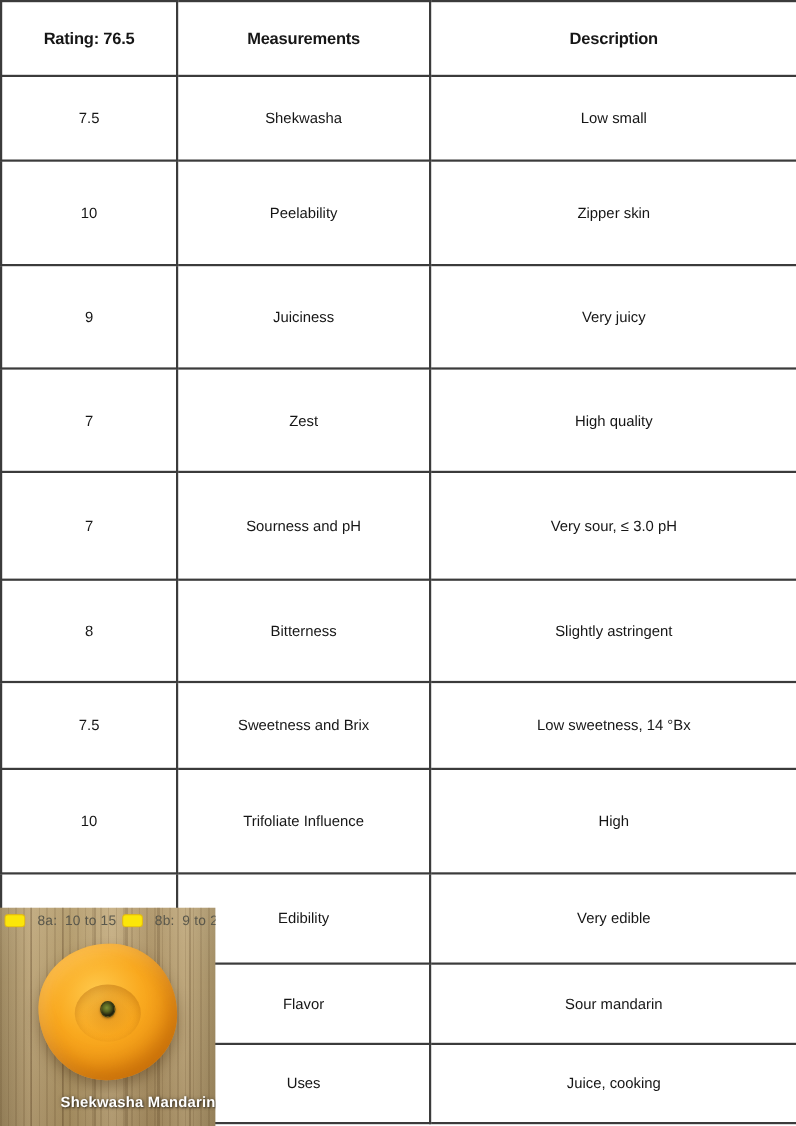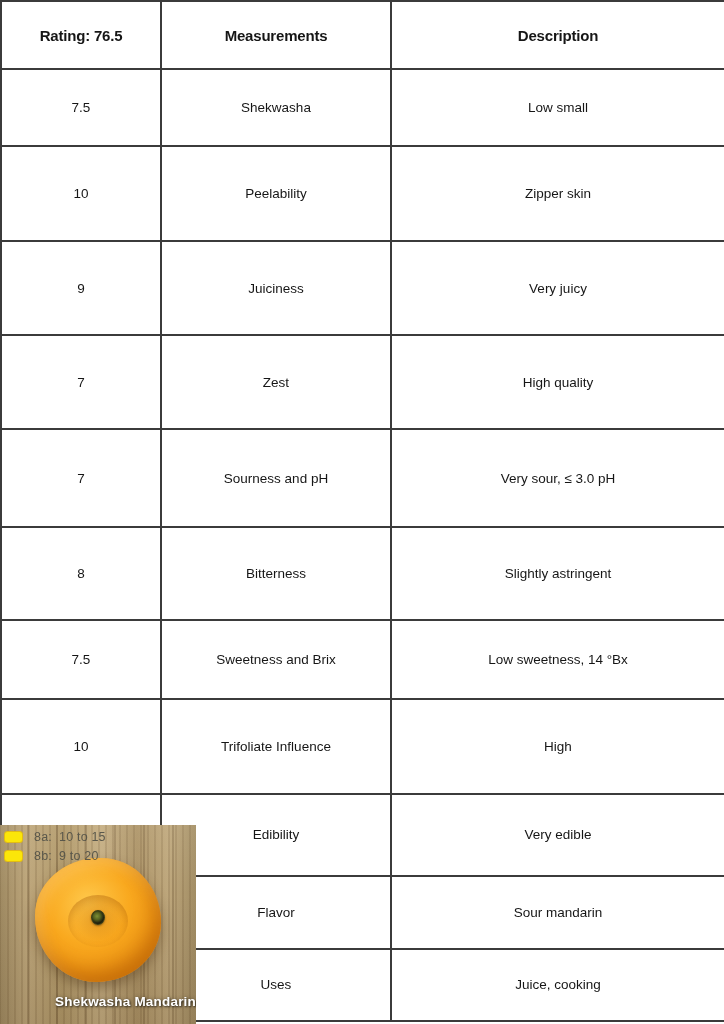--- a/index.html
+++ b/index.html
@@ -85,21 +85,21 @@
   .stem {
     position:absolute; left:56px; top:52px;
     width:14px; height:15px;
     border-radius:50%;
     background:radial-gradient(circle at 42% 40%, #7d8f35 0%, #55611f 34%, #23230f 64%, #121207 100%);
     border:1px solid #3a3d17;
     box-shadow:0 1px 2px rgba(60,35,5,0.5);
   }
   .legend {
     position:absolute; left:4px; top:5px;
-    display:flex; flex-direction:column; gap:5px;
+    display:flex; flex-direction:row; gap:5px;
   }
   .legend-row { display:flex; align-items:center; gap:11px; }
   .swatch {
     width:19px; height:12px; flex:0 0 auto;
     background:#fbe609;
     border:1px solid rgba(210,160,25,0.6);
     border-radius:3.5px;
   }
   .legend-text {
     font-size:12.5px;

